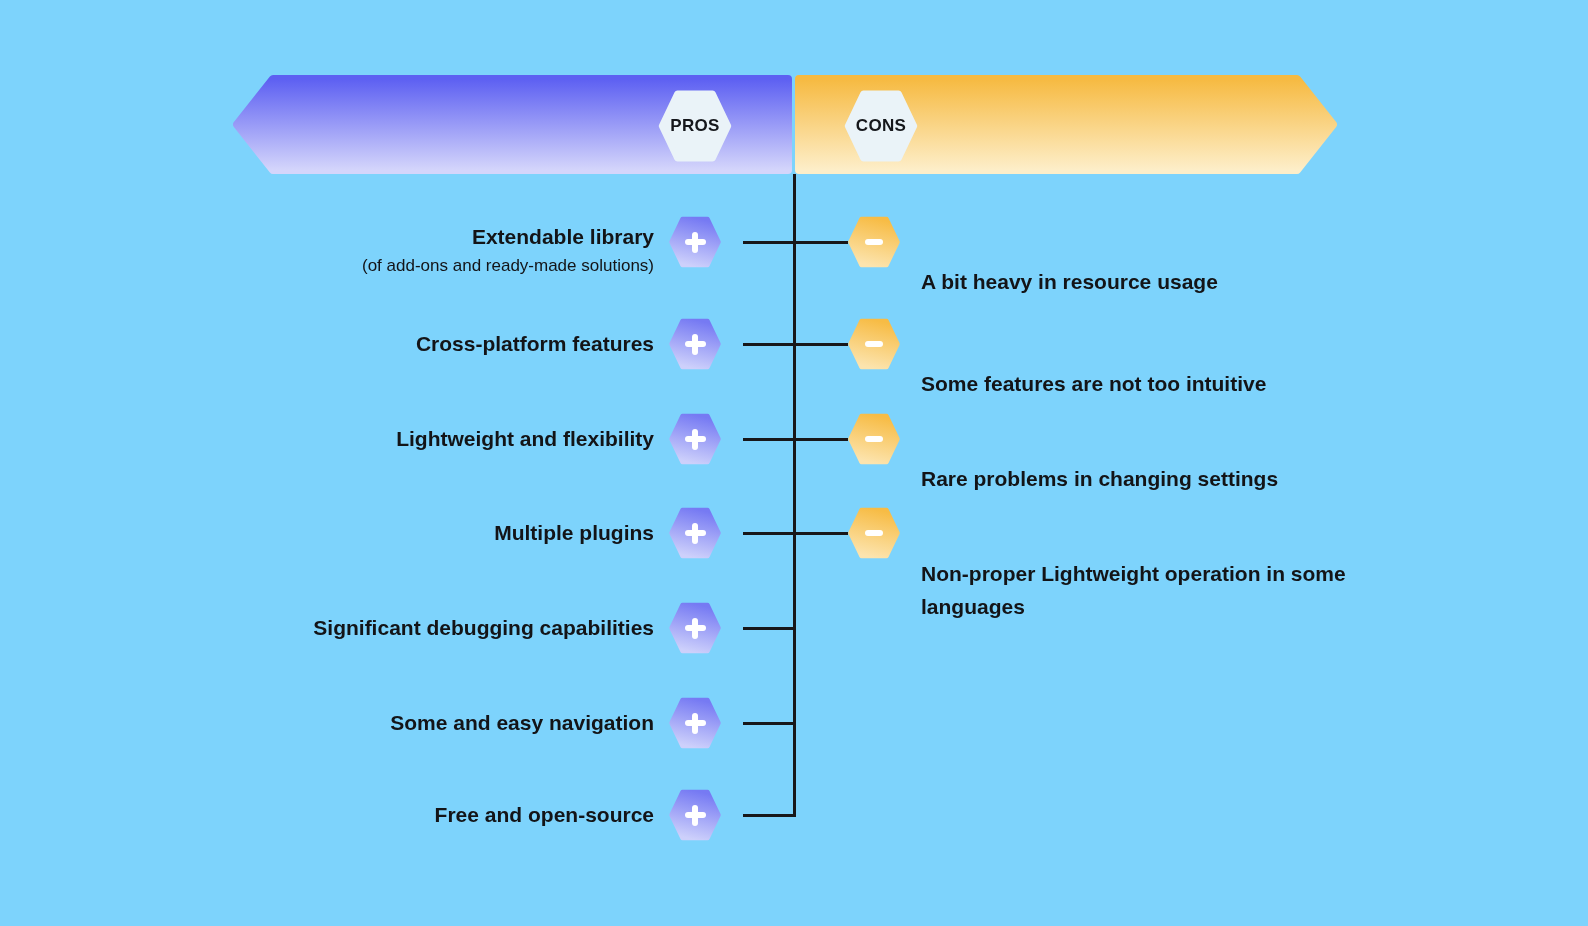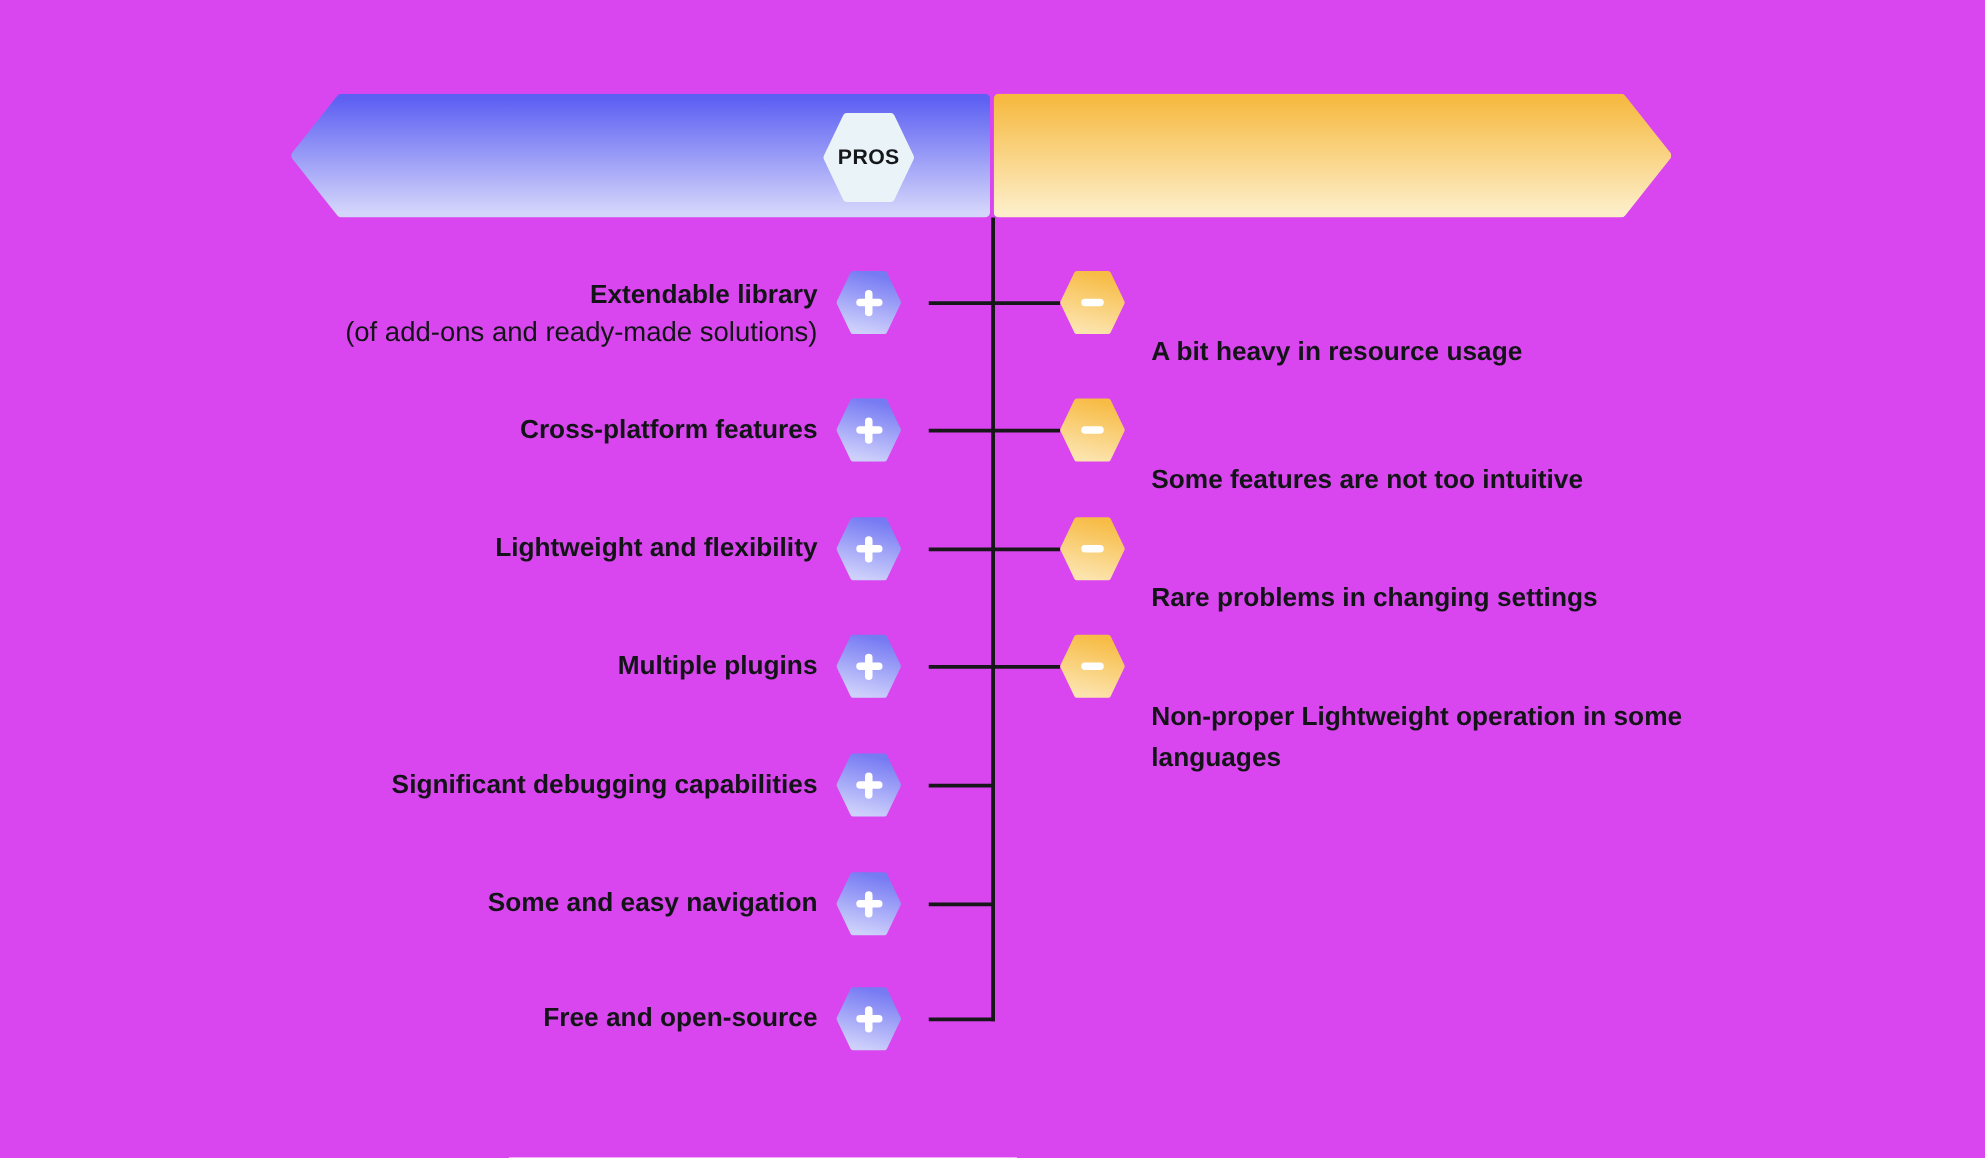--- a/index.html
+++ b/index.html
@@ -1,17 +1,17 @@
 <!DOCTYPE html>
 <html><head>
 <meta charset="utf-8">
 <style>
   html,body{margin:0;padding:0;background:#ffffff;}
   .canvas{
-    position:relative;width:1588px;height:926px;background:#d946ef;overflow:hidden;
+    position:relative;width:1588px;height:926px;background:#7dd3fc;overflow:hidden;
     font-family:"Liberation Sans",sans-serif;color:#131417;
   }
   .banner{position:absolute;top:75px;height:99px;}
   .banner svg{display:block;width:100%;height:100%;}
   .banner-pros{left:233px;width:559px;}
   .banner-cons{left:795px;width:542px;}
 
   .badge{position:absolute;top:88px;width:78px;height:76px;display:flex;align-items:center;justify-content:center;}
   .badge-pros{left:656px;}
   .badge-cons{left:842px;}
@@ -33,21 +33,21 @@
   .glyph.plus::before{content:"";position:absolute;left:0;top:7.75px;width:21px;height:5.5px;border-radius:3px;background:#ffffff;}
   .glyph.plus::after{content:"";position:absolute;left:7.75px;top:0;width:5.5px;height:21px;border-radius:3px;background:#ffffff;}
   .glyph.minus{width:18px;height:5.5px;}
   .glyph.minus::before{content:"";position:absolute;inset:0;border-radius:3px;background:#ffffff;}
 
   .pro-label{
     position:absolute;left:0;width:654px;text-align:right;transform:translateY(-50%);
     font-size:21px;font-weight:700;white-space:nowrap;color:#131417;
   }
   .pro-label .main{line-height:28px;padding-left:31px;}
-  .pro-label .sub{font-size:22px;font-weight:400;line-height:24px;margin-top:3px;}
+  .pro-label .sub{font-size:17px;font-weight:400;line-height:24px;margin-top:3px;}
 
   .con-label{
     position:absolute;left:921px;transform:translateY(-50%);
     font-size:21px;font-weight:700;white-space:nowrap;color:#131417;margin-top:40px;
   }
   .con-label.wrap{white-space:normal;width:452px;line-height:33px;}
 </style>
 </head>
 <body>
 
@@ -83,20 +83,26 @@
     <svg viewBox="0 0 542 99" preserveAspectRatio="none">
       <polygon points="4,4 502,4 538,49.5 502,95 4,95" fill="url(#g-banner-yellow)" stroke="url(#g-banner-yellow)" stroke-width="8" stroke-linejoin="round"></polygon>
     </svg>
   </div>
 
   <div class="badge badge-pros">
     <svg viewBox="0 0 104 108">
         <polygon points="27,8 77,8 99,54 77,100 27,100 5,54" fill="#eaf3f8" stroke="#eaf3f8" stroke-width="9" stroke-linejoin="round"></polygon>
       </svg>
     <span class="txt">PROS</span>
+  </div>
+  <div class="badge badge-cons">
+    <svg viewBox="0 0 104 108">
+        <polygon points="27,8 77,8 99,54 77,100 27,100 5,54" fill="#eaf3f8" stroke="#eaf3f8" stroke-width="9" stroke-linejoin="round"></polygon>
+      </svg>
+    <span class="txt">CONS</span>
   </div>
 
   <div class="vline"></div>
 
   <div class="pro-label" style="top:250px">
     <div class="main">Extendable library</div>
     <div class="sub">(of add-ons and ready-made solutions)</div>
   </div>
   <div class="node node-pro" style="top:215px">
     <svg viewBox="0 0 104 108">

